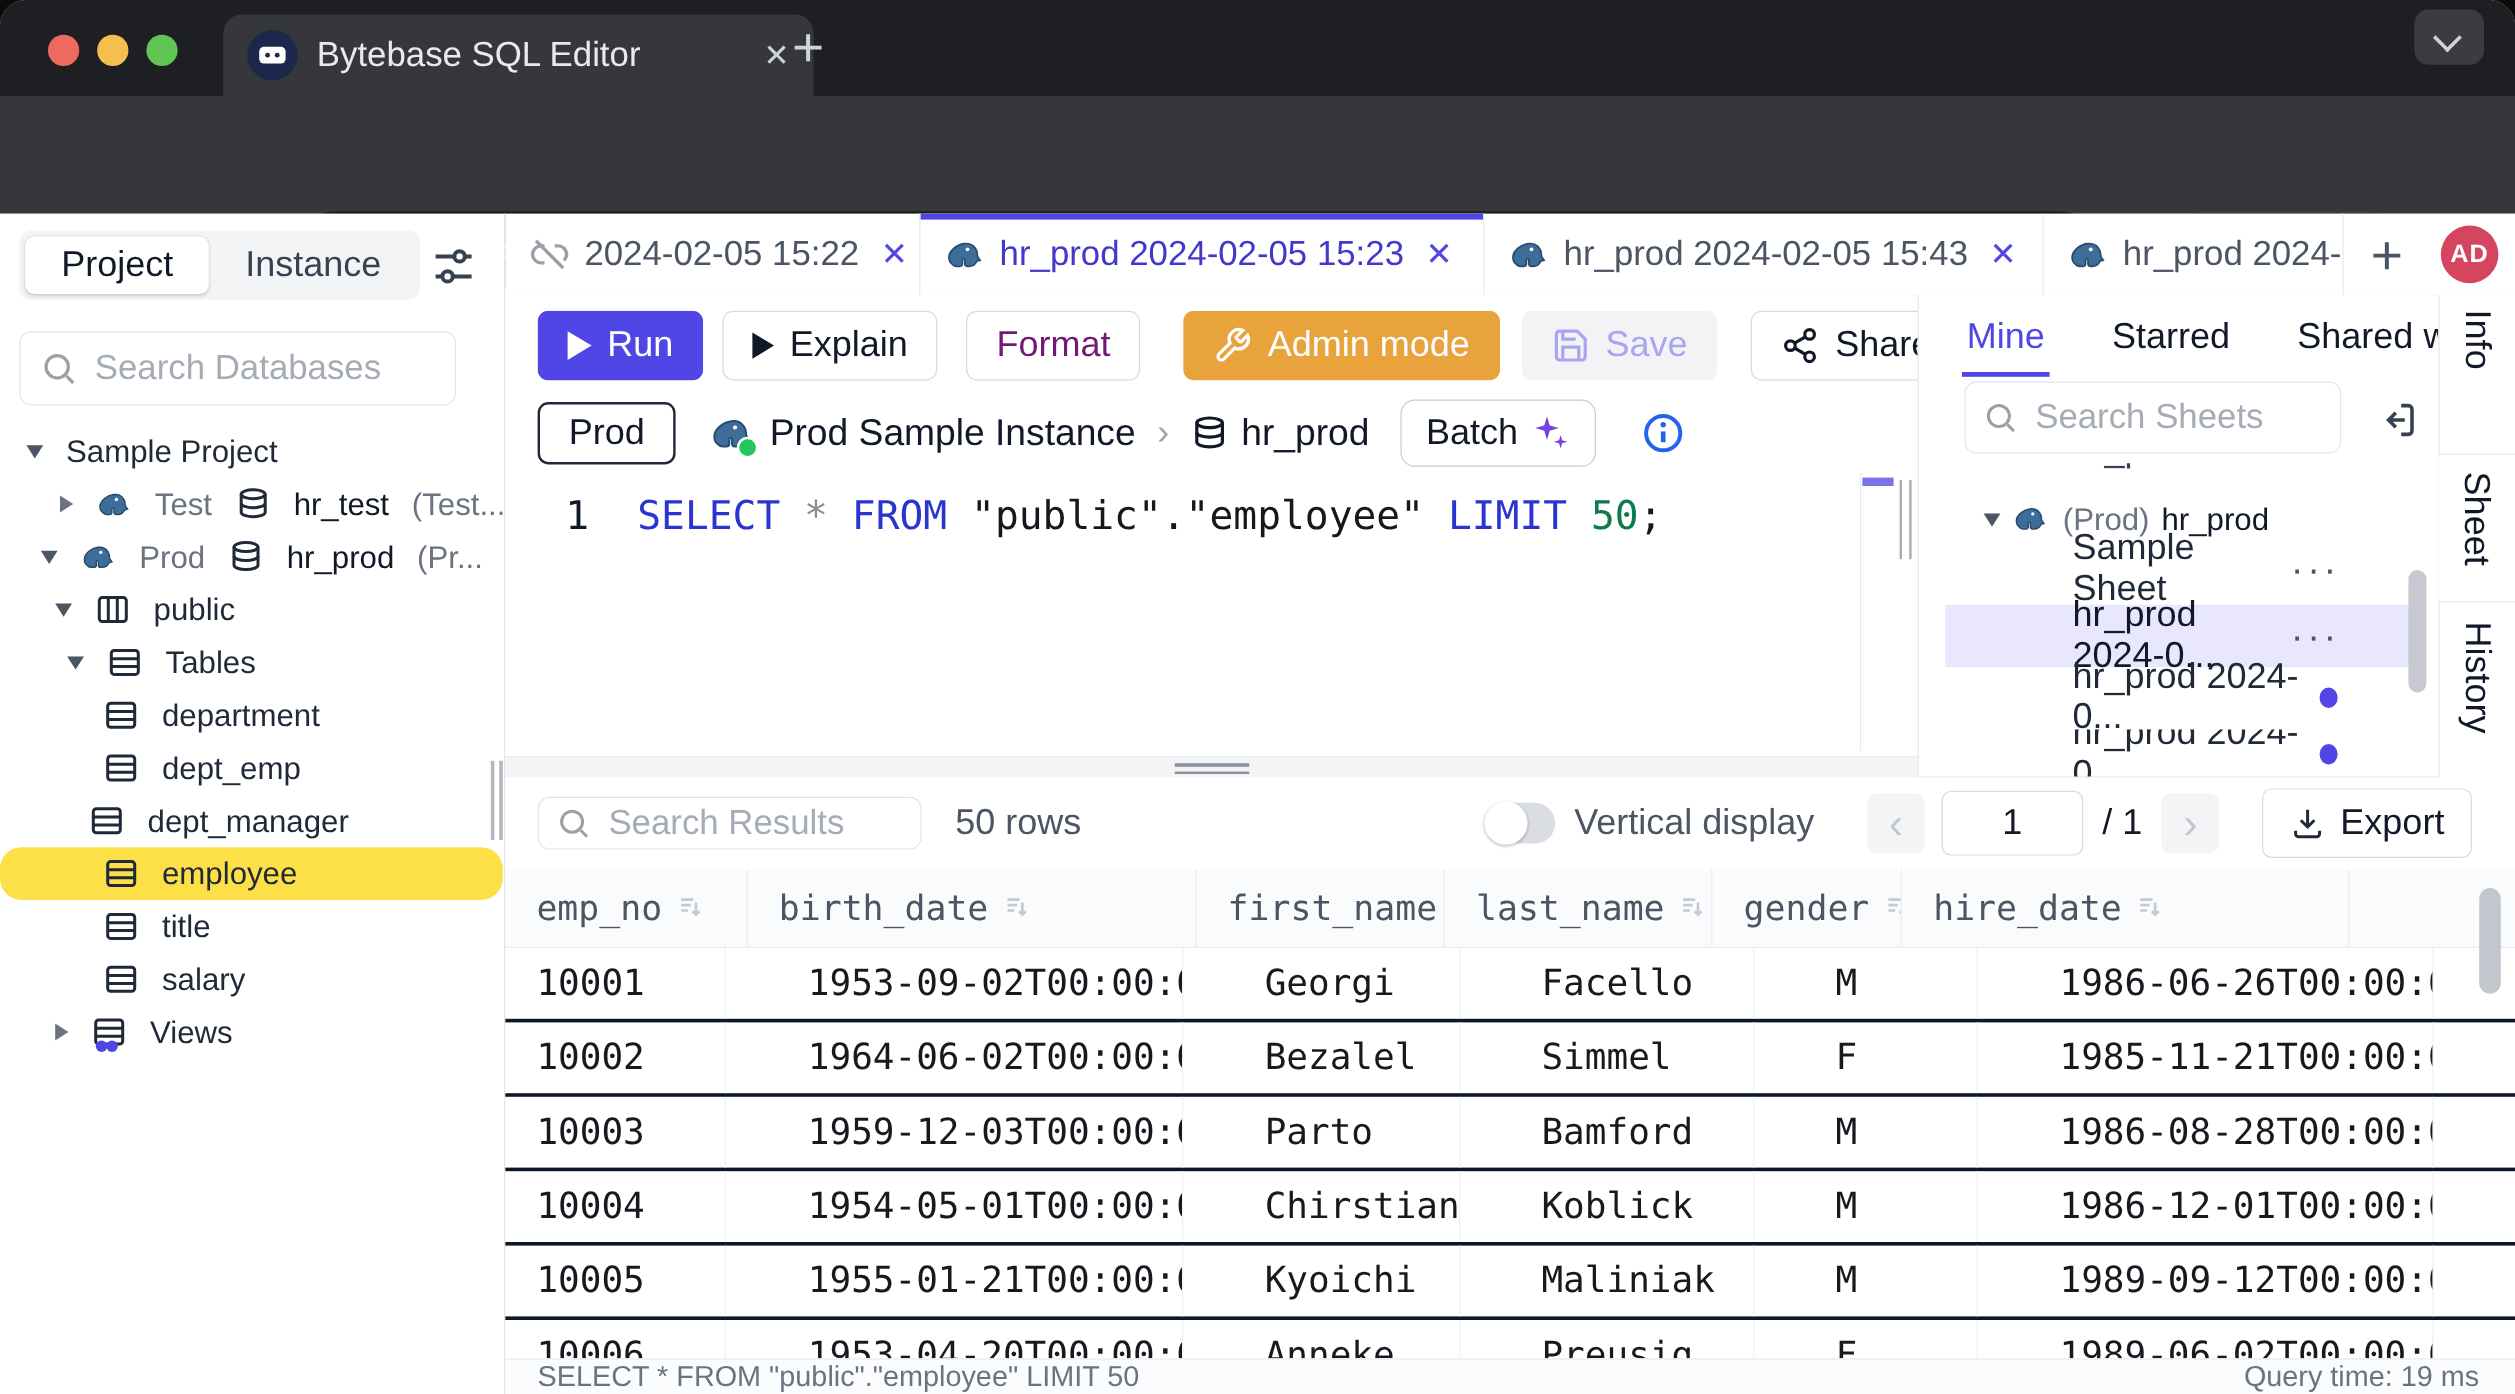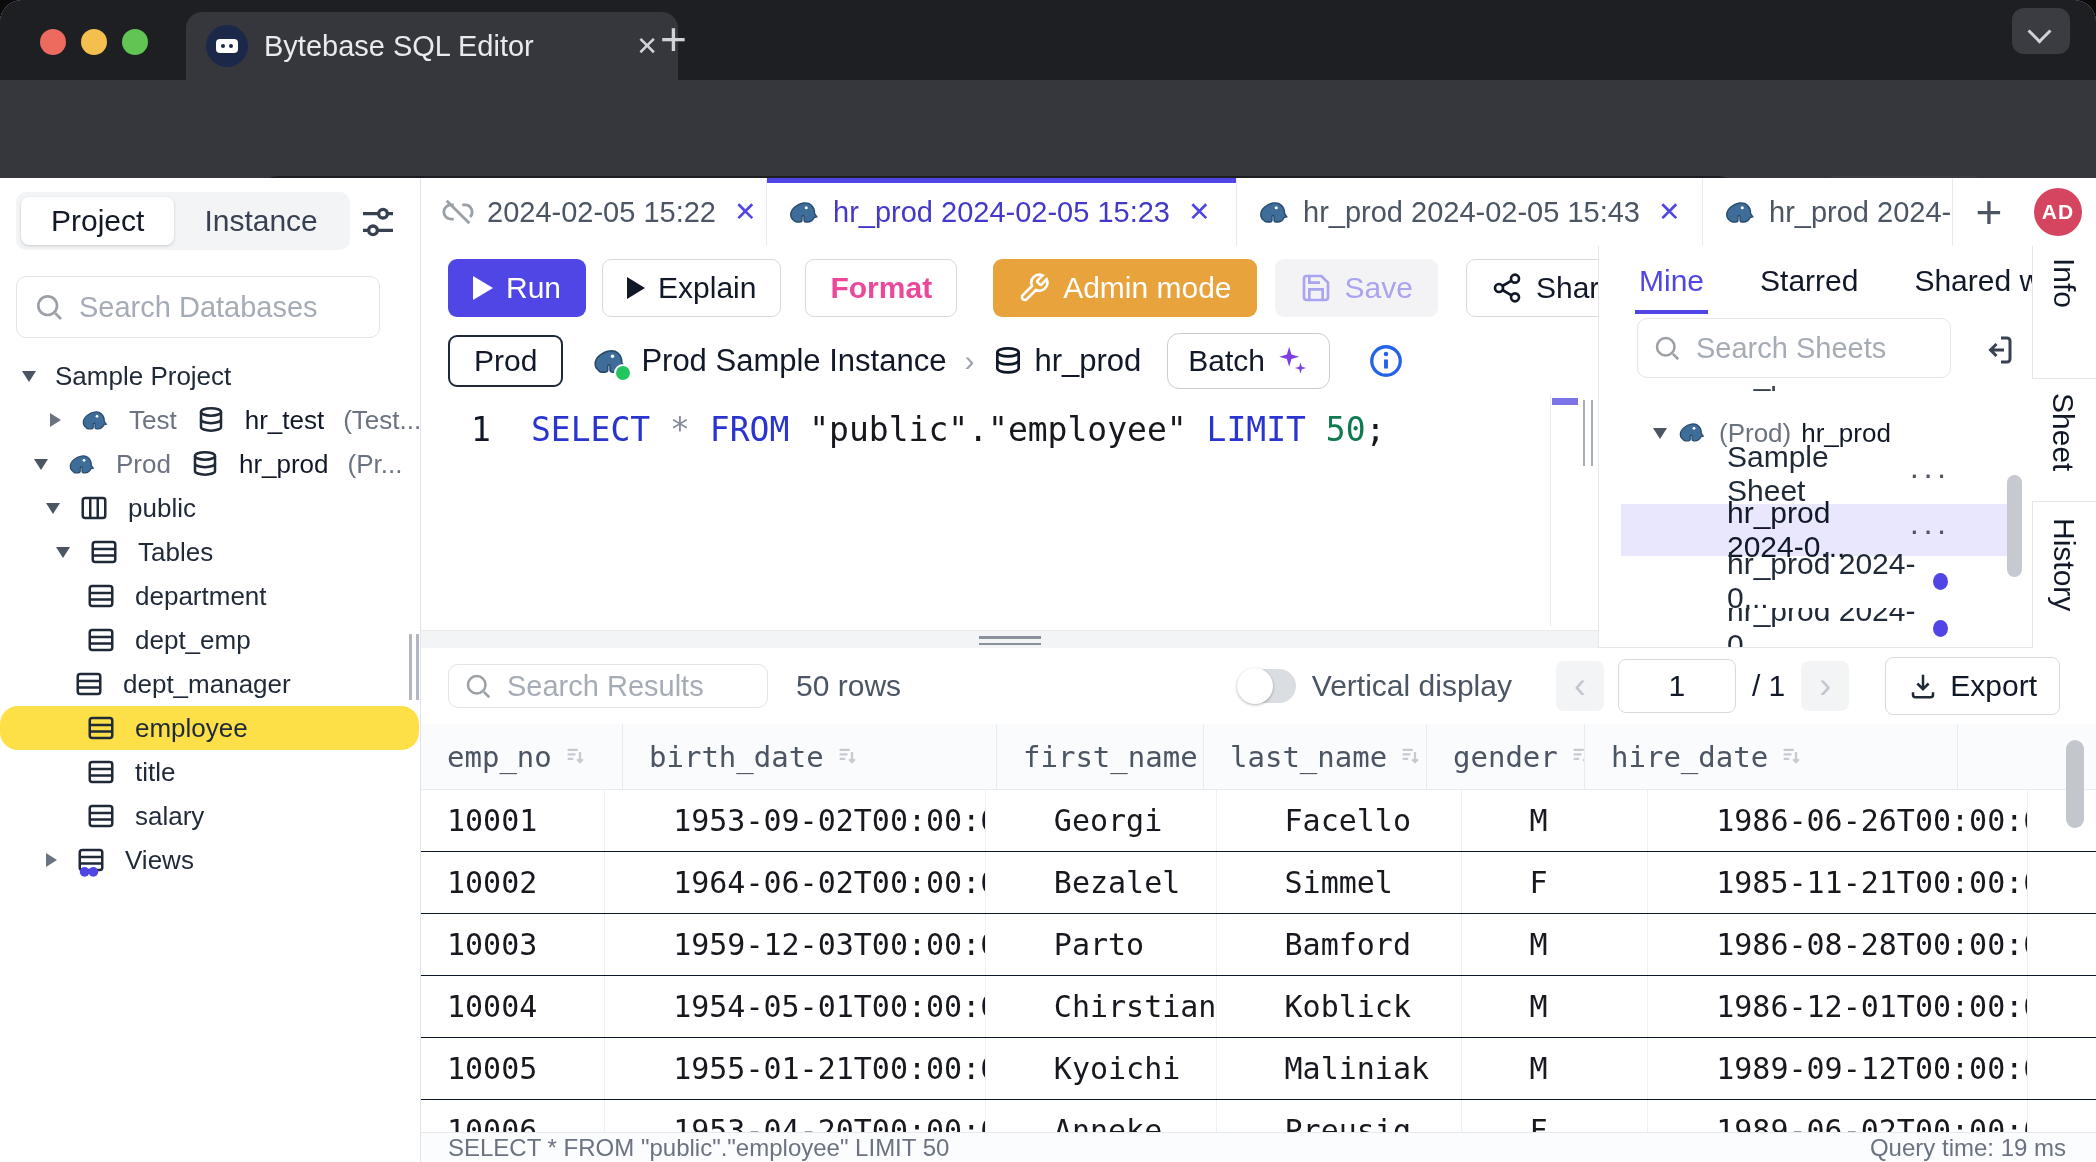--- a/index.html
+++ b/index.html
@@ -70,21 +70,21 @@
   .ws-tab.w0{width:346px;} .ws-tab.w1{width:470px;} .ws-tab.w2{width:466px;} .ws-tab.w3{width:250px;}
   .ws-plus{width:72px;display:flex;align-items:center;justify-content:center;font-size:46px;color:#4b5563;}
   .avatar{margin-left:auto;margin-right:14px;align-self:center;width:48px;height:48px;border-radius:50%;background:#d64560;
           color:#fff;font-size:21px;font-weight:bold;display:flex;align-items:center;justify-content:center;letter-spacing:1px;}
   
   .ed-toolbar{position:absolute;left:421px;top:246px;width:1177px;height:84px;display:flex;align-items:center;padding-left:27px;box-sizing:border-box;background:#fff;}
   .btn{height:58px;border-radius:9px;display:inline-flex;align-items:center;gap:13px;font-size:30px;padding:0 24px;border:1px solid transparent;box-sizing:border-box;white-space:nowrap;}
   .btn svg{width:32px;height:32px;}
   .btn-run{background:#4f46e5;color:#fff;margin-right:16px;}
   .btn-explain{border-color:#d8dade;color:#111827;margin-right:24px;}
-  .btn-format{border-color:#d8dade;color:#ec4899;margin-right:36px;font-weight:bold;}
+  .btn-format{border-color:#d8dade;color:#701a75;margin-right:36px;}
   .btn-admin{background:#e8a33d;color:#fff;margin-right:18px;}
   .btn-save{background:#f3f3f6;color:#a9a4ef;margin-right:28px;}
   .btn-share{border-color:#d8dade;color:#111827;}
   .play-w{width:0;height:0;border-left:20px solid #fff;border-top:12px solid transparent;border-bottom:12px solid transparent;}
   .play-d{width:0;height:0;border-left:18px solid #111827;border-top:11px solid transparent;border-bottom:11px solid transparent;}
   .spark{width:36px;height:36px;color:#7b3fe4;}
   
   .ctx{position:absolute;left:421px;top:330px;width:1177px;height:62px;display:flex;align-items:center;padding-left:27px;box-sizing:border-box;font-size:31px;color:#111827;background:#fff;}
   .env-chip{border:2.5px solid #1f2937;border-radius:9px;height:48px;display:flex;align-items:center;padding:0 24px;font-size:30px;color:#111827;}
   .ctx .eleph{position:relative;margin-left:28px;width:38px;height:38px;}
@@ -152,21 +152,21 @@
   .pg-btn.next{margin-left:16px;}
   .pg-input{margin-left:14px;width:118px;height:54px;border:1px solid #d8dade;border-radius:8px;font-size:30px;text-align:center;color:#111827;font-family:"Liberation Sans",sans-serif;box-sizing:border-box;}
   .pg-total{margin-left:16px;font-size:30px;color:#111827;}
   .btn-export{margin-left:36px;margin-right:36px;height:56px;border:1px solid #d8dade;border-radius:8px;display:flex;align-items:center;gap:12px;padding:0 22px;font-size:30px;color:#111827;}
   .btn-export svg{width:30px;height:30px;}
   
   .res-table{position:absolute;left:421px;top:724px;right:0;height:408px;overflow:hidden;font-family:"DejaVu Sans Mono",monospace;}
   .thead{display:flex;height:66px;background:#fafbfc;border-bottom:1px solid #e8ebef;box-sizing:border-box;}
   .th{display:flex;align-items:center;gap:10px;padding-left:26px;font-size:29px;color:#4b5563;border-right:1px solid #e8ebef;box-sizing:border-box;white-space:nowrap;overflow:hidden;}
   .th svg{width:27px;height:27px;color:#c6cbd2;flex:0 0 auto;}
-  .tr{display:flex;height:62px;border-bottom:1px solid #0f172a;box-sizing:border-box;gap:42px;}
+  .tr{display:flex;height:62px;border-bottom:3px solid #0f172a;box-sizing:border-box;gap:42px;}
   .td{display:flex;align-items:center;padding-left:26px;font-size:30px;color:#17191e;border-right:1px solid #eef0f3;box-sizing:border-box;white-space:nowrap;overflow:hidden;}
   .c0{width:202px;} .c1{width:374px;} .c2{width:207px;} .c3{width:223px;} .c4{width:158px;} .c5{width:373px;} .c6{flex:1;border-right:none !important;}
   .tbl-scroll{position:absolute;right:12px;top:16px;width:18px;height:88px;border-radius:9px;background:#c3c7cd;}
   
   .statusbar{position:absolute;left:421px;top:1132px;right:0;height:30px;background:#fbfcfd;border-top:1px solid #e7e9ec;box-sizing:border-box;
              display:flex;align-items:center;padding:0 30px 0 27px;font-size:24px;color:#6b7280;white-space:nowrap;}
 </style>
 </head>
 <body>
 

